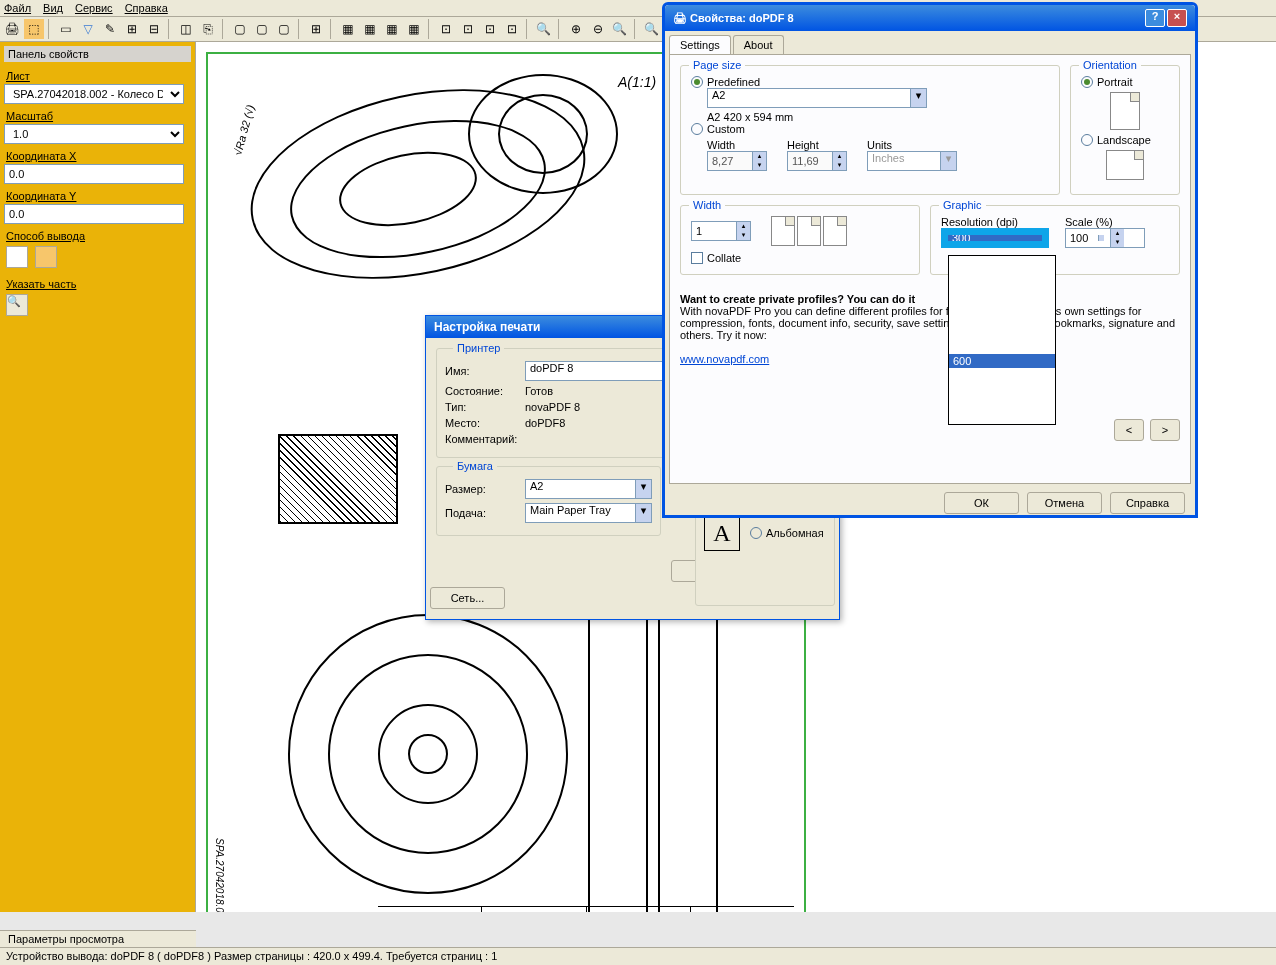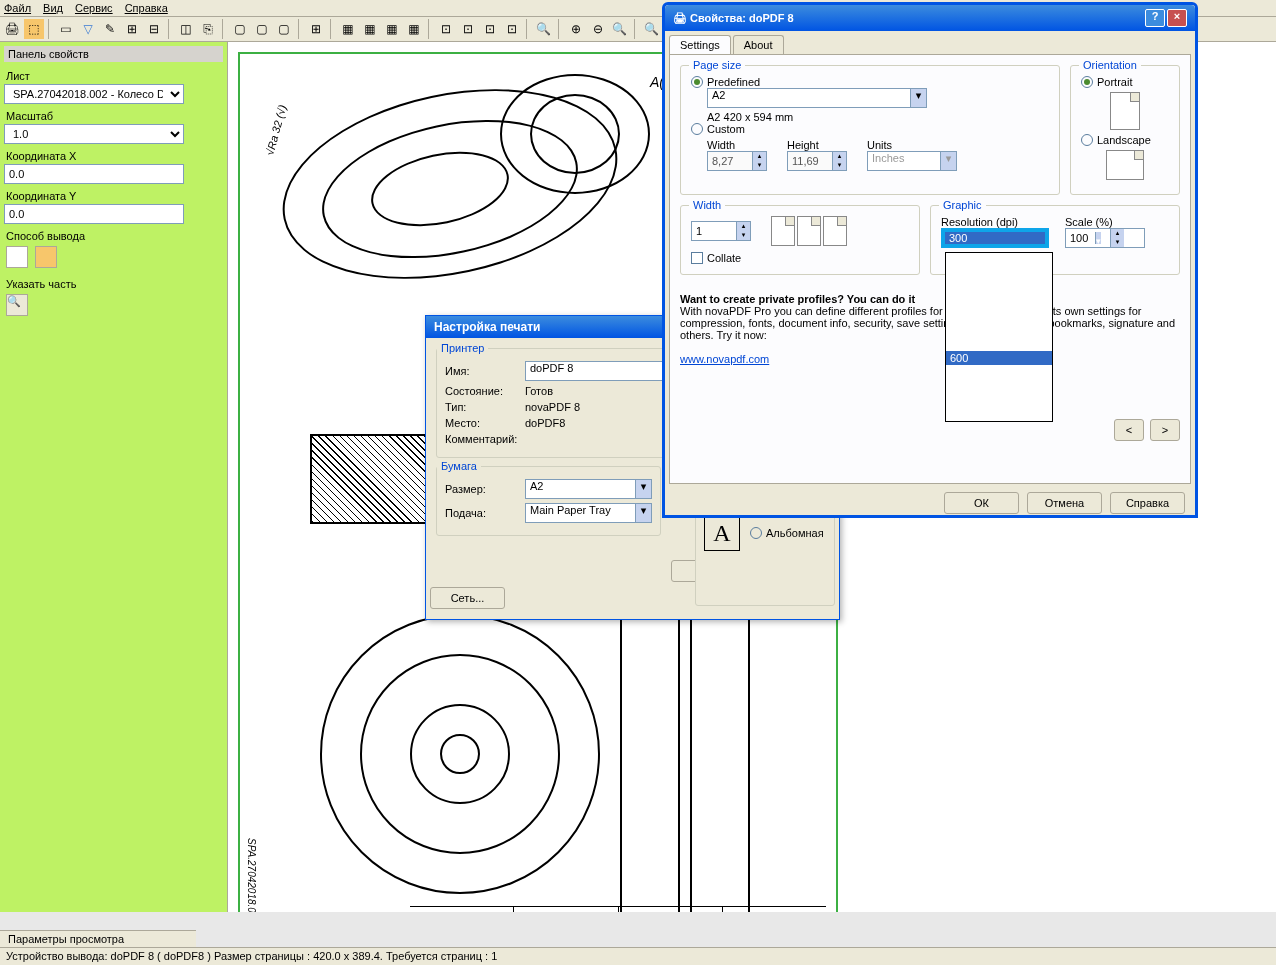--- a/index.html
+++ b/index.html
@@ -4,36 +4,36 @@
 <style>
 * { box-sizing: border-box; margin: 0; padding: 0; font-family: Tahoma, sans-serif; font-size: 11px; }
 body { background: #e8e8e8; width: 1276px; height: 965px; overflow: hidden; position: relative; }
 .menubar { background: #ece9d8; border-bottom: 1px solid #aca899; padding: 2px 4px; display: flex; gap: 12px; }
 .menubar span { text-decoration: underline; cursor: default; }
 .toolbar { background: #ece9d8; border-bottom: 1px solid #aca899; padding: 2px; display: flex; align-items: center; gap: 2px; }
 .tb-btn { width: 20px; height: 20px; border: 1px solid transparent; display: inline-flex; align-items: center; justify-content: center; font-size: 12px; }
 .tb-sep { width: 4px; height: 20px; border-left: 1px solid #aca899; margin: 0 2px; }
 .tb-input { width: 60px; height: 20px; border: 1px solid #7f9db9; padding: 0 4px; font-size: 11px; }
 .main-area { display: flex; height: 870px; }
-.props-panel { width: 228px; background: #bef264; border-right: 1px solid #aca899; padding: 4px; }
+.props-panel { width: 196px; background: #eab308; border-right: 1px solid #aca899; padding: 4px; }
 .props-title { background: #d6d3ce; padding: 2px 4px; font-size: 11px; margin-bottom: 8px; }
-.prop-label { font-size: 11px; margin: 6px 2px 2px; }
+.prop-label { font-size: 11px; margin: 6px 2px 2px; text-decoration: underline; }
 .prop-select, .prop-input { width: 180px; height: 20px; border: 1px solid #7f9db9; padding: 0 4px; background: #fff; }
 .prop-btn { width: 22px; height: 22px; border: 1px solid #aca899; background: #ece9d8; margin: 2px; display: inline-block; }
 .canvas { flex: 1; background: #fff; position: relative; overflow: hidden; }
 .drawing { position: absolute; left: 10px; top: 10px; width: 600px; height: 880px; border: 2px solid #3cb043; background: #fff; }
 .tab-bottom { position: absolute; bottom: 18px; left: 0; width: 196px; background: #ece9d8; padding: 2px 8px; border-top: 1px solid #aca899; }
 .status-bar { position: absolute; bottom: 0; left: 0; right: 0; height: 18px; background: #ece9d8; border-top: 1px solid #aca899; padding: 2px 6px; font-size: 11px; }
 
 
 .dlg1 { position: absolute; left: 425px; top: 315px; width: 415px; height: 305px; background: #ece9d8; border: 1px solid #0054e3; box-shadow: 2px 2px 6px rgba(0,0,0,0.3); }
 .dlg1-title { background: linear-gradient(#3c8cde, #0054e3); color: #fff; padding: 4px 8px; font-weight: bold; font-size: 12px; }
 .dlg1-body { padding: 10px; }
 .fieldset { border: 1px solid #d0d0bf; border-radius: 3px; padding: 8px; margin-bottom: 8px; position: relative; }
-.fieldset-label { position: absolute; top: -7px; left: 0; background: #ece9d8; padding: 0 4px; color: #0046d5; font-size: 11px; }
+.fieldset-label { position: absolute; top: -7px; left: 16px; background: #ece9d8; padding: 0 4px; color: #0046d5; font-size: 11px; }
 .row { display: flex; align-items: center; gap: 8px; margin: 4px 0; }
 .row label { width: 72px; font-size: 11px; }
 .dlg-select { flex: 1; height: 20px; border: 1px solid #7f9db9; background: #fff; padding: 0 4px; position: relative; }
 .dlg-sel-btn { position: absolute; right: 0; top: 0; width: 16px; height: 18px; background: #c6d3ef; border-left: 1px solid #7f9db9; text-align: center; }
 .dlg-btn { width: 75px; height: 22px; border: 1px solid #aca899; background: #ece9d8; border-radius: 3px; }
 .dlg-btns { display: flex; justify-content: flex-end; gap: 8px; padding: 6px 10px; }
 
 
 .dlg2 { position: absolute; left: 662px; top: 2px; width: 536px; height: 516px; background: #ece9d8; border: 3px solid #0054e3; border-radius: 6px 6px 0 0; }
 .dlg2-title { background: linear-gradient(#3c8cde, #0054e3); color: #fff; padding: 4px 8px; font-weight: bold; font-size: 12px; border-radius: 4px 4px 0 0; display: flex; justify-content: space-between; align-items: center; }
@@ -48,21 +48,21 @@
 .grp-label { position: absolute; top: -7px; left: 8px; background: #fcfcfe; padding: 0 4px; color: #0046d5; }
 .radio { display: flex; align-items: center; gap: 4px; margin: 0 0; }
 .radio-dot { width: 12px; height: 12px; border: 1px solid #5a7d9e; border-radius: 50%; display: inline-flex; align-items: center; justify-content: center; }
 .radio-dot.on::after { content: ''; width: 6px; height: 6px; background: #4b8b2f; border-radius: 50%; }
 .spin { display: flex; width: 60px; height: 20px; border: 1px solid #7f9db9; background: #fff; }
 .spin input { border: none; width: 44px; padding: 0 4px; }
 .spin-btns { width: 14px; display: flex; flex-direction: column; }
 .spin-btns span { height: 9px; background: #c6d3ef; border-left: 1px solid #7f9db9; font-size: 7px; text-align: center; line-height: 8px; }
 .check { display: flex; align-items: center; gap: 4px; text-align: right; }
 .chk-box { width: 12px; height: 12px; border: 1px solid #5a7d9e; background: #fff; }
-.sel-wrap { position: relative; width: 108px; height: 20px; border: 4px solid #0ea5e9; background: #c6d3ef; display: flex; }
+.sel-wrap { position: relative; width: 108px; height: 20px; border: 7px solid #0ea5e9; background: #c6d3ef; display: flex; }
 .sel-wrap.active { background: #316ac5; color: #fff; }
 .sel-wrap input { border: none; flex: 1; padding: 0 4px; background: transparent; color: inherit; }
 .sel-arrow { width: 16px; background: #c6d3ef; border-left: 1px solid #7f9db9; text-align: center; font-size: 9px; line-height: 18px; }
 .dropdown { position: absolute; top: 20px; left: 0; width: 108px; background: #fff; border: 1px solid #000; z-index: 100; }
 .dropdown div { padding: 1px 4px; }
 .dropdown div.sel { background: #316ac5; color: #fff; }
 .doc-icon { width: 30px; height: 38px; border: 1px solid #888; background: #fff; position: relative; }
 .doc-icon::before { content: ''; position: absolute; top: 0; right: 0; width: 8px; height: 8px; background: #ece9d8; border-left: 1px solid #888; border-bottom: 1px solid #888; }
 .promo { font-size: 11px; margin-top: 8px; }
 .promo b { font-weight: bold; }
@@ -171,21 +171,21 @@
         <div style="flex:1;border-right:1px solid #000"></div>
           <div style="flex:1;border-right:1px solid #000"></div>
         <div style="flex:1;border-right:1px solid #000"></div>
           <div style="flex:1"></div>
       </div>
     </div>
   </div>
 </div>
 
 <div class="tab-bottom">Параметры просмотра</div>
-<div class="status-bar">Устройство вывода: doPDF 8 ( doPDF8 )   Размер страницы : 420.0 x 389.4.   Требуется страниц : 1</div>
+<div class="status-bar">Устройство вывода: doPDF 8 ( doPDF8 )   Размер страницы : 420.0 x 499.4.   Требуется страниц : 1</div>
 
 <div class="dlg1">
   <div class="dlg1-title">Настройка печати</div>
   <div class="dlg1-body">
     <div class="fieldset">
       <div class="fieldset-label">Принтер</div>
       <div class="row">
           <label>Имя:</label>
         <div class="dlg-select"><span>doPDF 8</span><span class="dlg-sel-btn">▾</span></div>
         </div>

